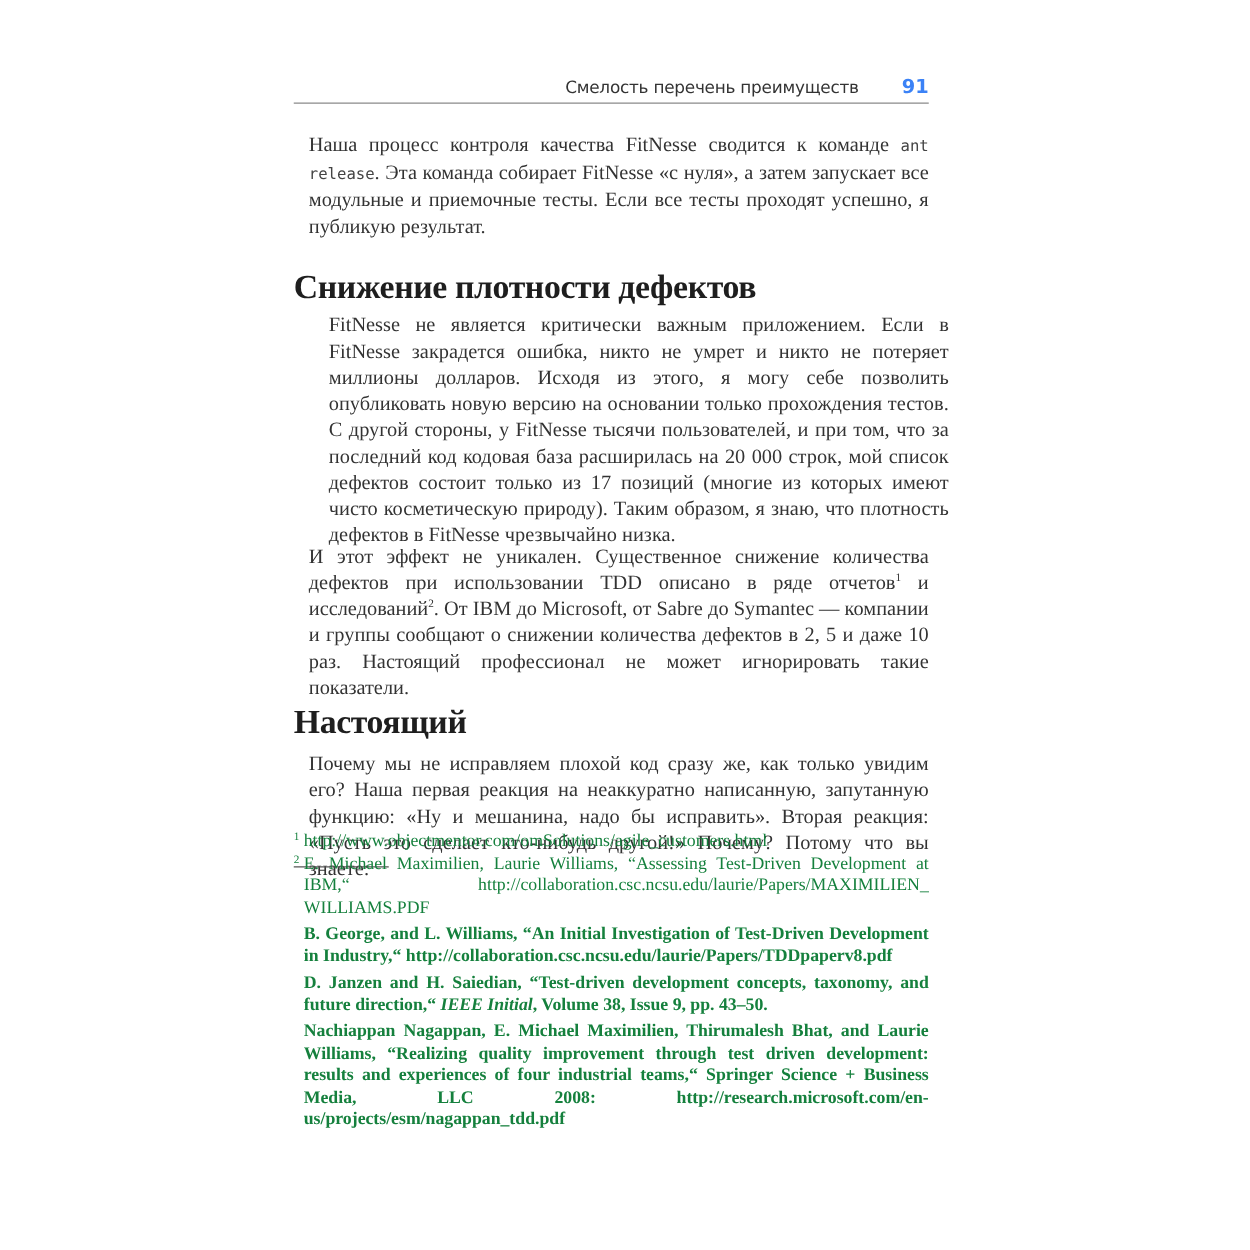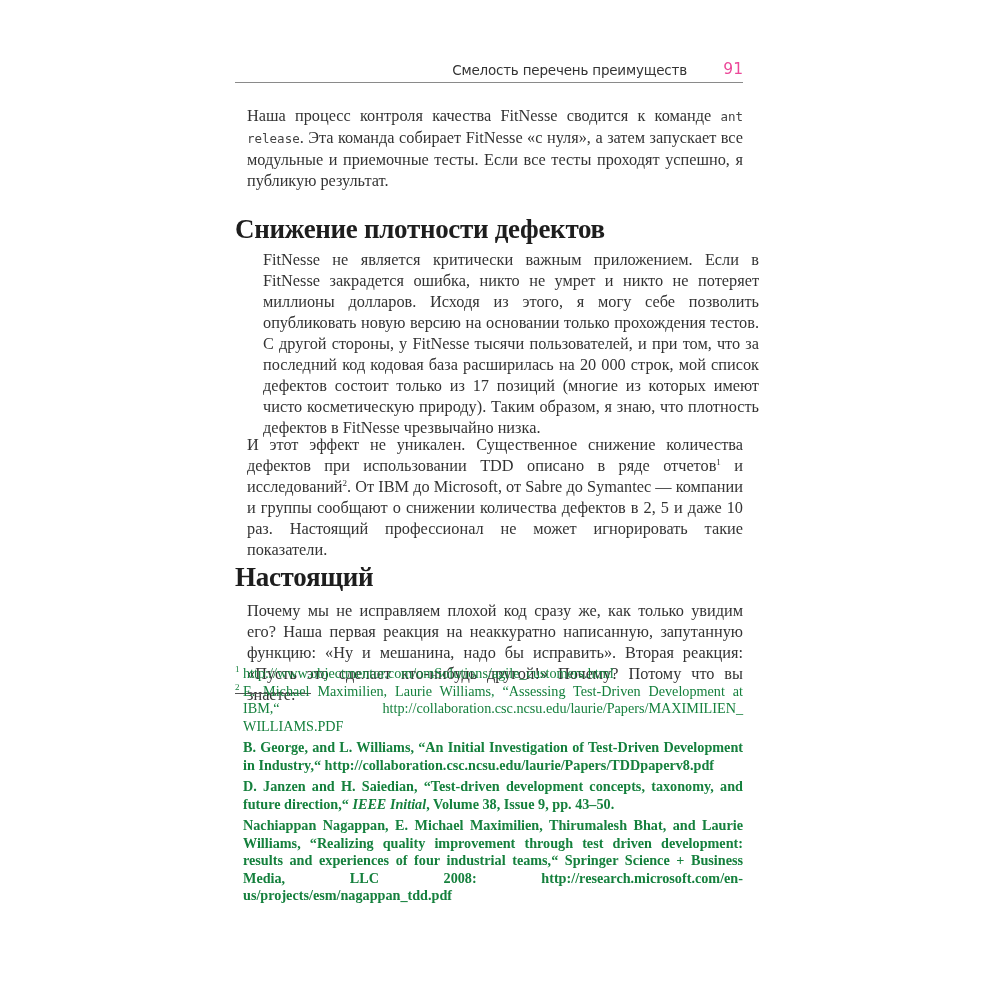--- a/index.html
+++ b/index.html
@@ -34,23 +34,23 @@
     .running-header .title {
       position: absolute;
       right: 56px;
       top: 2px;
       letter-spacing: -0.2px;
     }
     .running-header .page-num {
       position: absolute;
       right: 0;
       top: 0px;
-      font-weight: normal;
+      font-weight: bold;
       font-size: 15.5px;
-      color: #ec4899;
+      color: #3b82f6;
     }
     .body-text {
       font-family: "Liberation Serif", serif;
       font-size: 16.3px;
       line-height: 21px;
       text-align: justify;
       color: #333;
       margin: 0;
       padding-left: 12px;
     }

